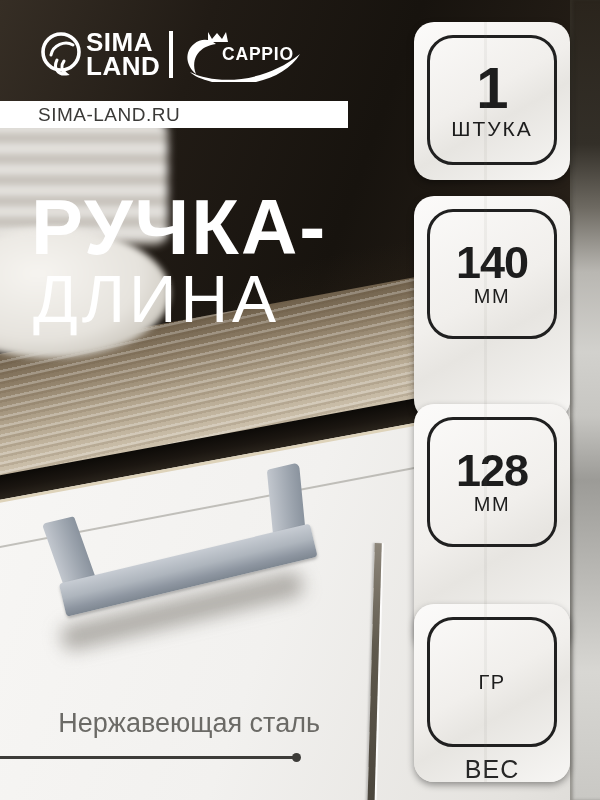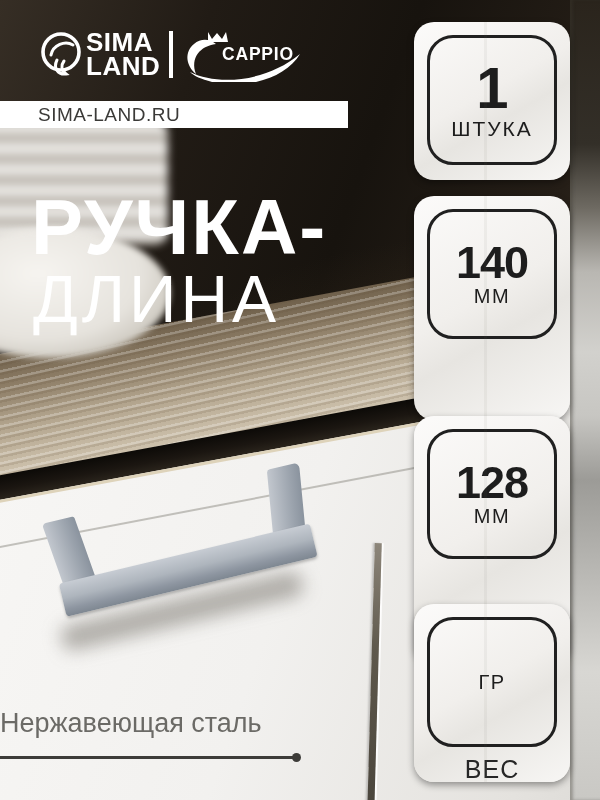--- a/index.html
+++ b/index.html
@@ -98,24 +98,24 @@
   }
   .num{font-weight:800;color:#1d1d1d;line-height:1;letter-spacing:-1px;}
   .num-xl{font-size:58px;} .num-l{font-size:52px;} .num-m{font-size:45px;}
   .unit{font-size:20px;font-weight:400;color:#1d1d1d;letter-spacing:1.5px;}
   .unit-sm{font-size:21px;letter-spacing:2px;}
   .tile .label{
     position:absolute;left:0;top:151px;width:100%;text-align:center;
     font-size:25px;font-weight:500;color:#262626;letter-spacing:1px;
   }
   .tile1{top:22px;height:158px;} .tile2{top:196px;height:224px;}
-  .tile3{top:416px;height:248px;} .tile4{top:604px;height:178px;}
+  .tile3{top:404px;height:248px;} .tile4{top:604px;height:178px;}
 
   
-  .footer-material{left:0;top:708px;width:320px;text-align:left;font-size:27px;color:#6b6a66;}
+  .footer-material{left:0;top:708px;width:320px;text-align:right;font-size:27px;color:#6b6a66;}
   .footer-line{left:0;top:756px;width:296px;height:3px;background:#3d3c39;}
   .footer-dot{left:292px;top:753px;width:9px;height:9px;border-radius:50%;background:#3d3c39;}
 </style>
 </head>
 <body>
 
 <div class="stage">
 
   <div class="abs dark-top"></div>
   <div class="abs wood"></div>

